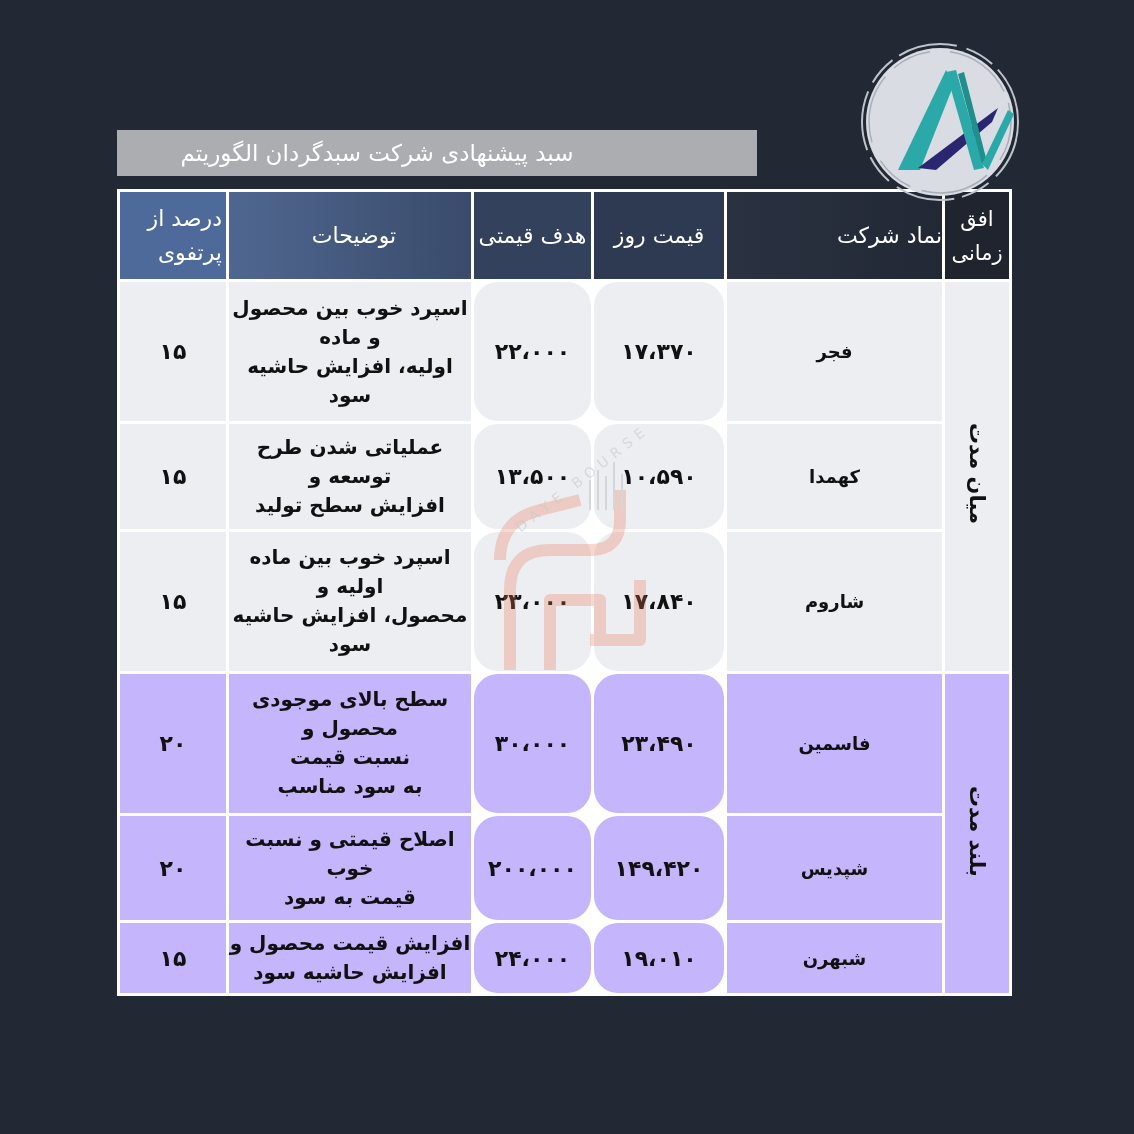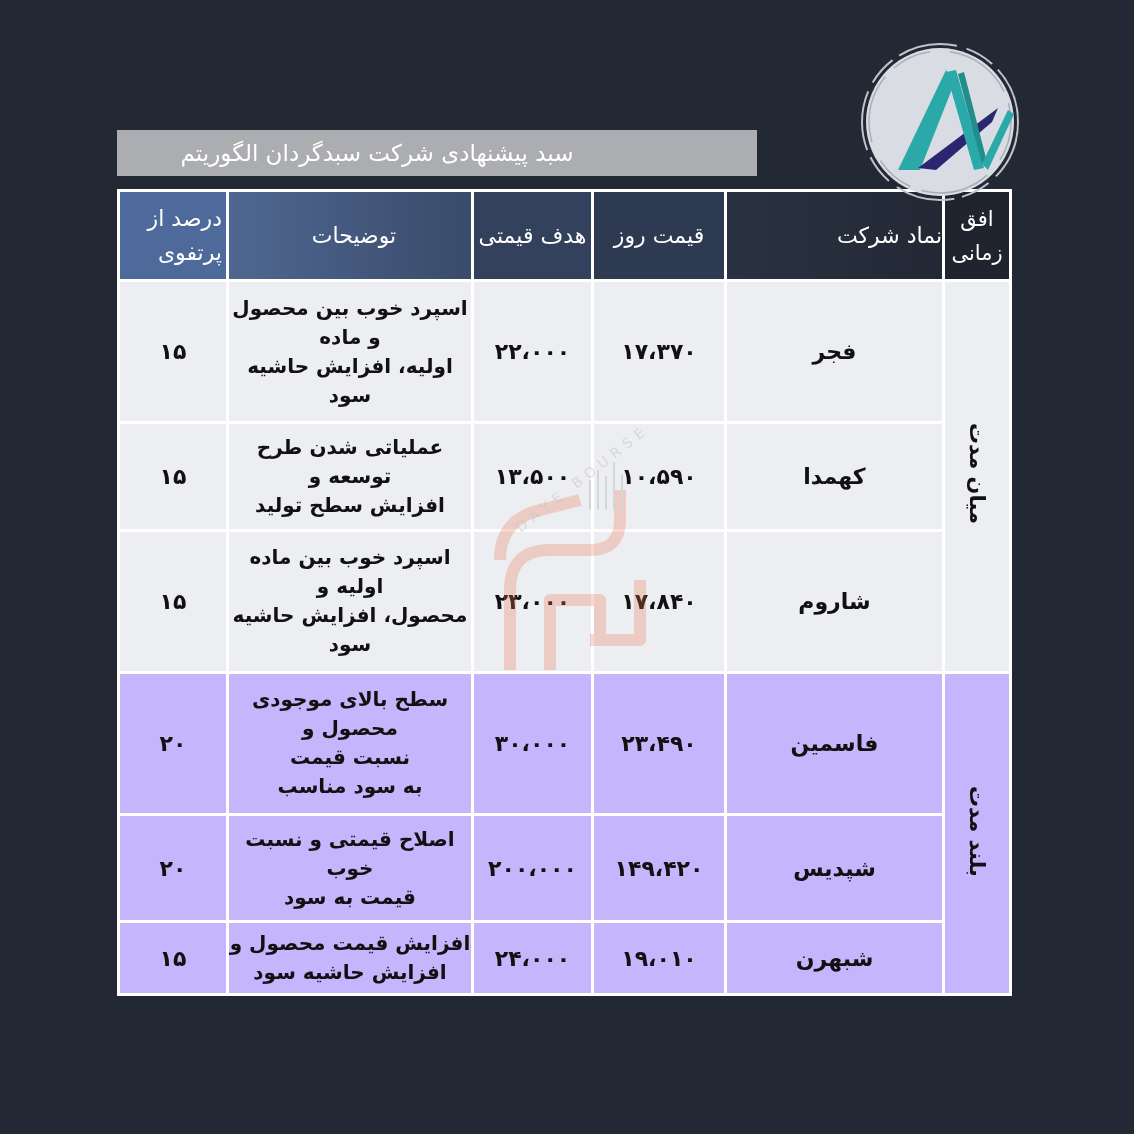--- a/index.html
+++ b/index.html
@@ -67,22 +67,22 @@
   tr.long td { background: #c4b5fd; }
   td.horizon {
     font-size: 22px;
   }
   td.horizon span {
     display: inline-block;
     writing-mode: vertical-rl;
     font-weight: bold;
     font-size: 21px;
   }
-  td.symbol { font-size: 22px; font-weight: bold; }
-  td.num { font-size: 22px; font-weight: bold; letter-spacing: 3px; direction: rtl; }
+  td.symbol { font-size: 18px; font-weight: bold; }
+  td.num { font-size: 22px; font-weight: bold; letter-spacing: 3px; direction: rtl; border-radius: 24px; }
   td.desc { font-size: 20px; font-weight: bold; line-height: 29px; white-space: pre-line; }
   td.pct { font-size: 22px; font-weight: bold; letter-spacing: 2px; }
   .watermark {
     position: absolute;
     left: 470px; top: 440px;
     width: 200px; height: 250px;
     opacity: 0.28;
     pointer-events: none;
     z-index: 3;
   }

